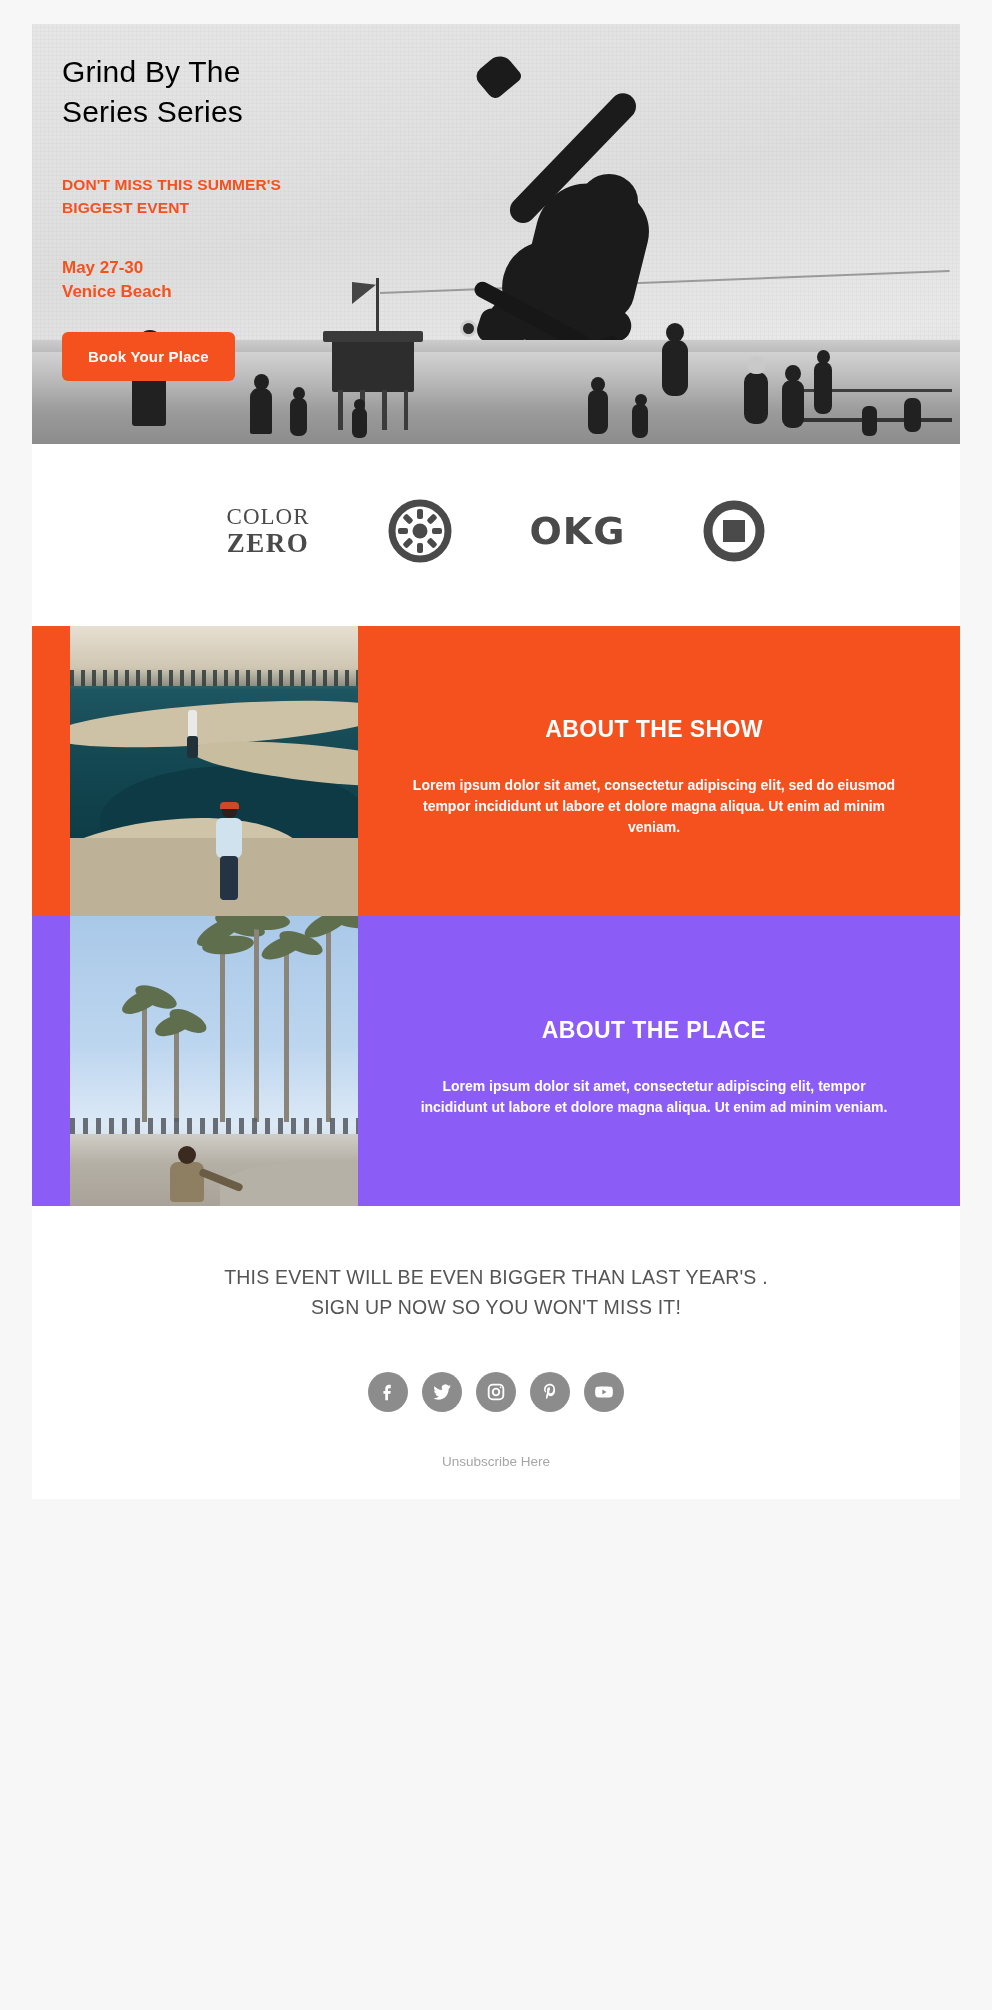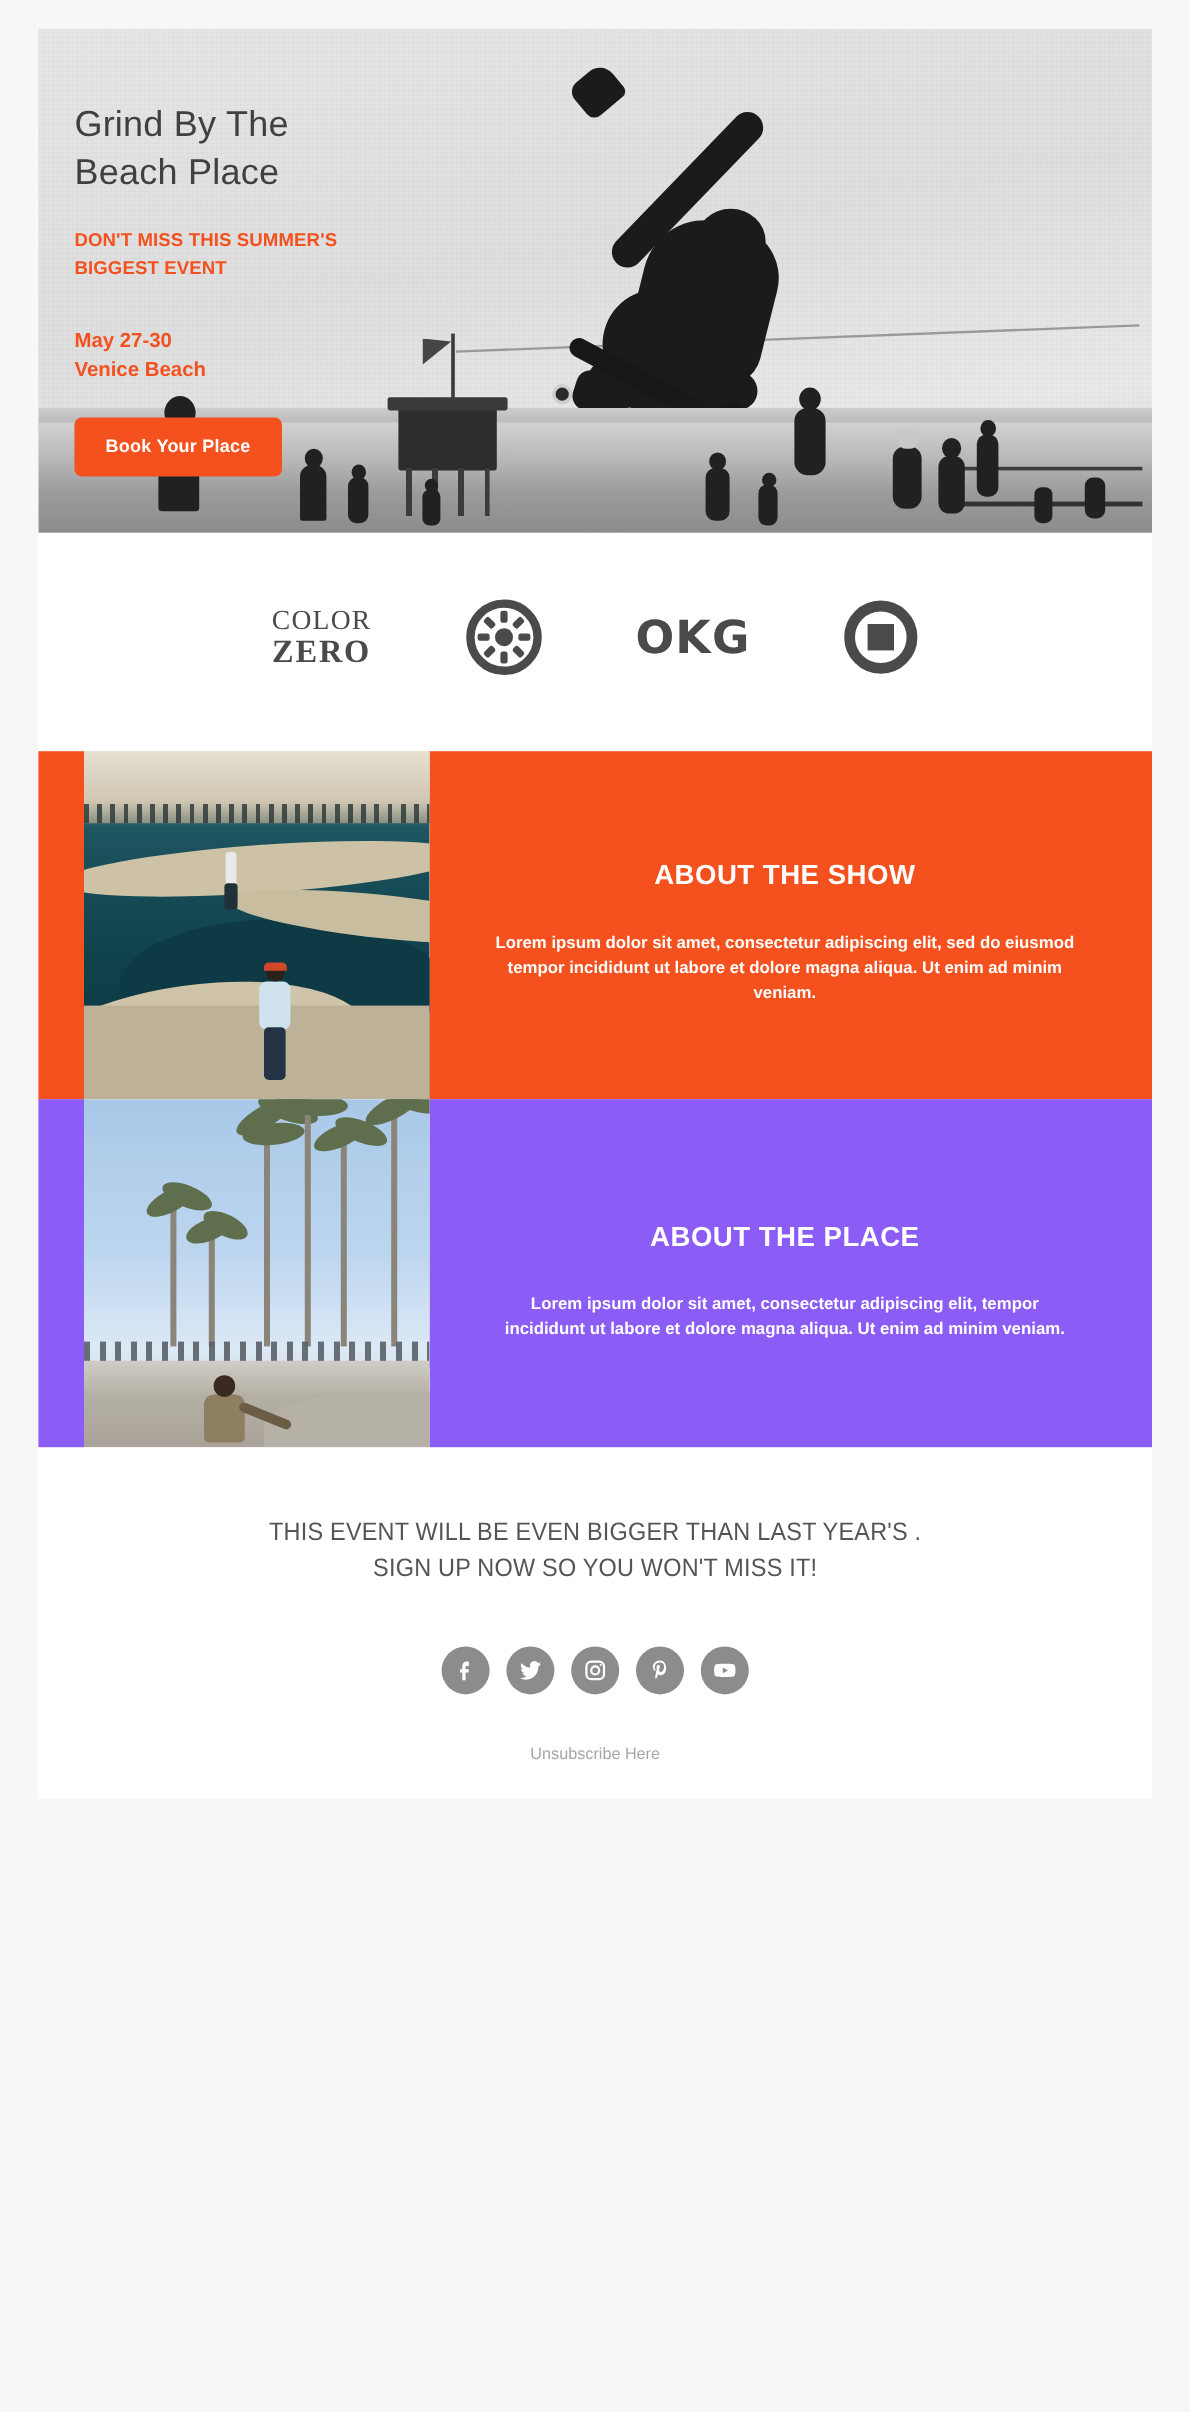--- a/index.html
+++ b/index.html
@@ -127,25 +127,25 @@
   .p9h { left: 753px; bottom: 62px; width: 16px; height: 17px; }
   .p10 { left: 782px; bottom: 30px; width: 18px; height: 52px; border-radius: 8px; }
   .p10h { left: 785px; bottom: 80px; width: 13px; height: 14px; }
   .p11 { left: 830px; bottom: 8px; width: 15px; height: 30px; border-radius: 6px; }
   .p12 { left: 872px; bottom: 12px; width: 17px; height: 34px; border-radius: 7px; }
   .rail { position: absolute; left: 770px; bottom: 22px; width: 150px; height: 4px; background: #333; }
   .rail2 { position: absolute; left: 770px; bottom: 52px; width: 150px; height: 3px; background: #3d3d3d; }
 
   .hero-content { position: relative; z-index: 5; padding: 28px 30px 0 30px; }
   .hero-title {
-    font-size: 30px; font-weight: 400; color: #404040;
-    line-height: 1.32; letter-spacing: .2px; margin-top: 32px;
+    font-size: 30px; font-weight: 400; color: #000000;
+    line-height: 1.32; letter-spacing: .2px;
   }
   .hero-kicker {
-    margin-top: 26px;
+    margin-top: 42px;
     font-size: 15.5px; font-weight: bold; color: #f4511e;
     line-height: 1.5; letter-spacing: .1px;
   }
   .hero-when {
     margin-top: 36px;
     font-size: 17px; font-weight: bold; color: #f4511e; line-height: 1.42;
   }
   .cta {
     display: inline-block; margin-top: 28px;
     background: #f4511e; color: #fff;
@@ -288,21 +288,21 @@
       <div class="person p-head p9h"></div>
       <div class="person p10"></div>
       <div class="person p-head p10h"></div>
       <div class="person p11"></div>
       <div class="person p12"></div>
     </div>
 
     <div class="hero-content">
       <h1 class="hero-title">
         <span>Grind By The</span><br>
-        <span>Beach Place</span>
+        <span>Series Series</span>
       </h1>
 
       <div class="hero-kicker">
         <span>DON'T MISS THIS SUMMER'S</span><br>
         <span>BIGGEST EVENT</span>
       </div>
 
       <div class="hero-when">
         <span>May 27-30</span><br>
         <span>Venice Beach</span>

